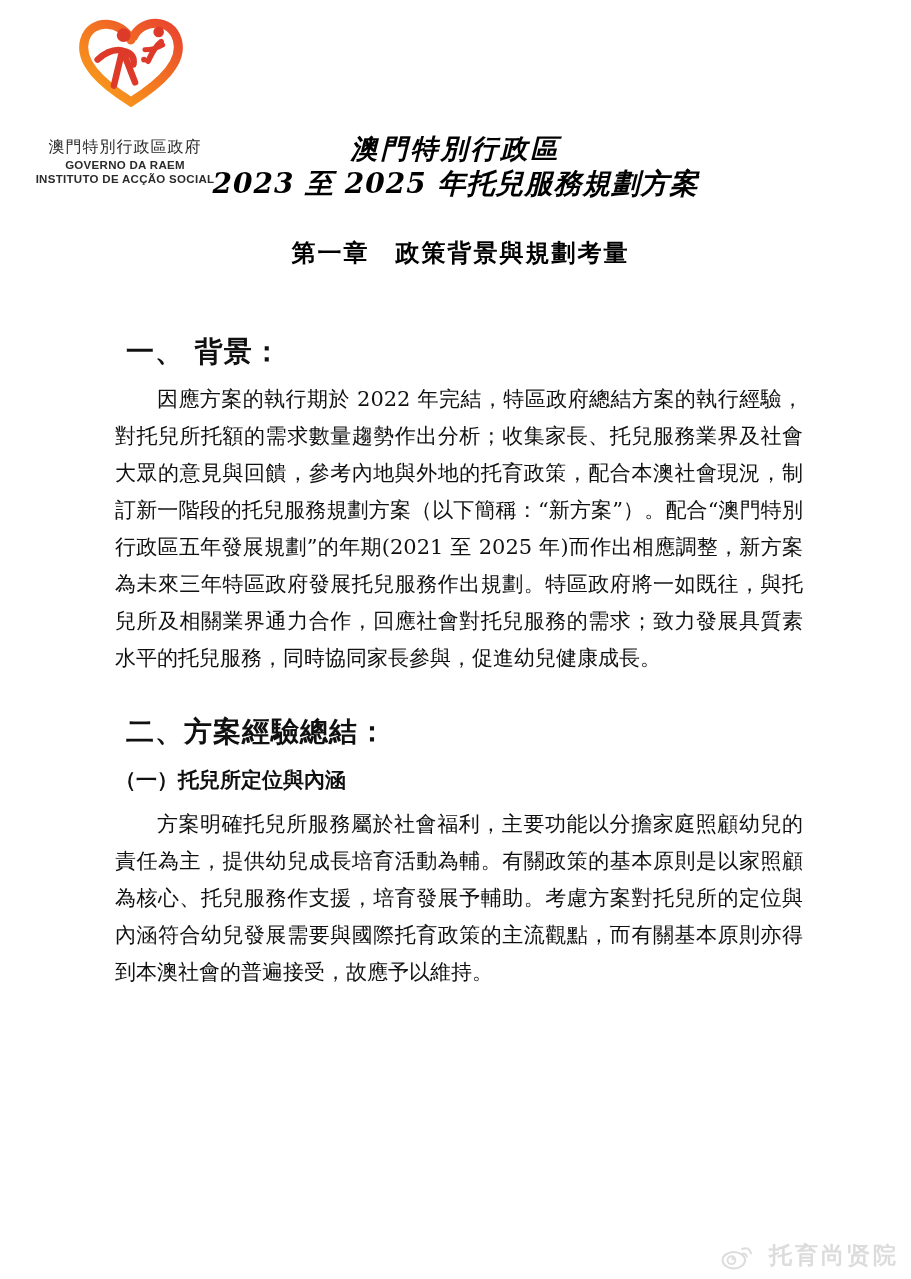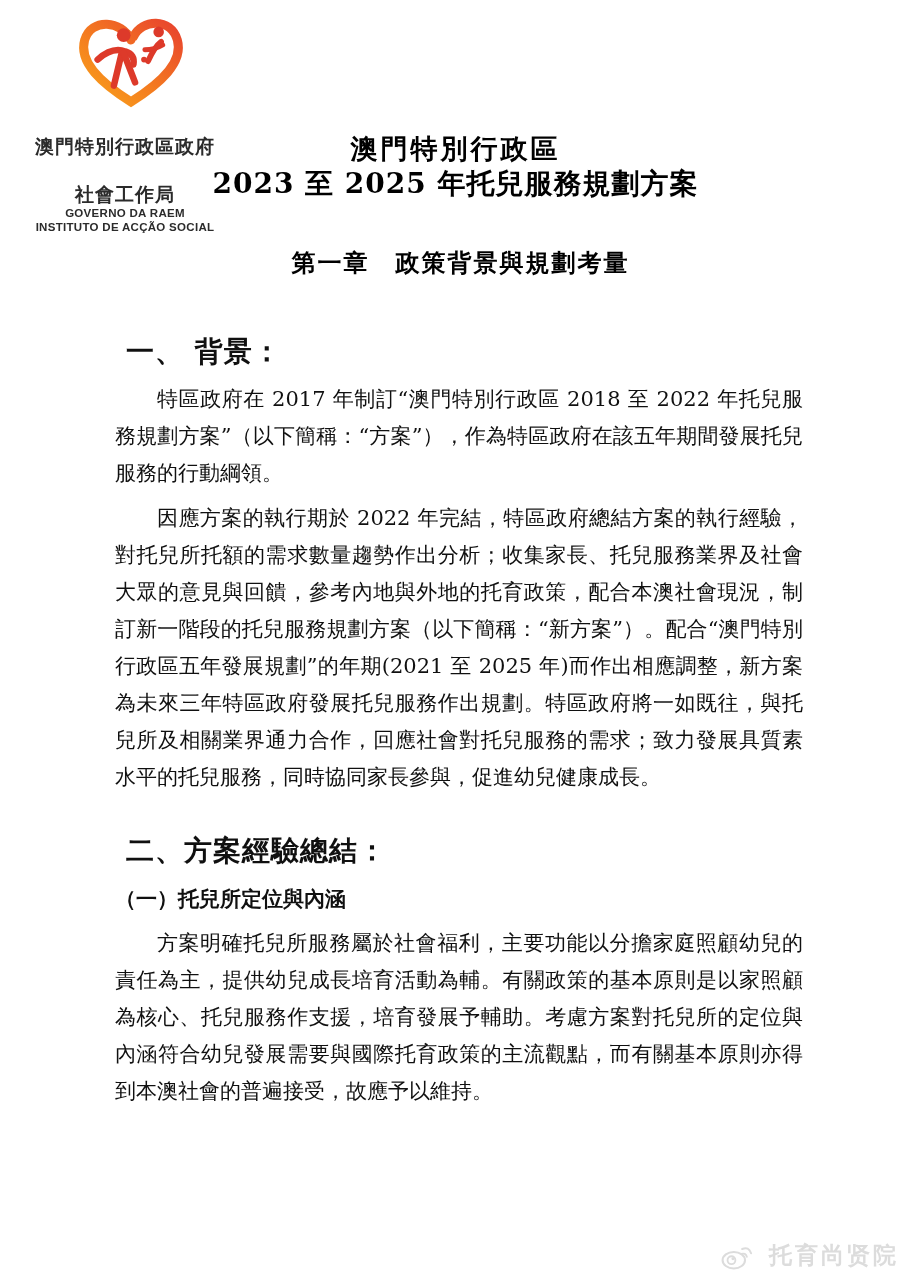--- a/index.html
+++ b/index.html
@@ -3,27 +3,27 @@
 <meta charset="utf-8">
 <style>
   html,body{margin:0;padding:0;background:#ffffff;}
   .page{
     position:relative;width:911px;height:1279px;background:#ffffff;overflow:hidden;
     font-family:"DejaVu Serif","Liberation Serif",serif;color:#141414;
   }
   
   .logo-block{position:absolute;left:18px;top:14px;width:214px;text-align:center;}
   .heart-svg{display:block;margin:0 auto 2px auto;margin-left:52px;}
-  .org-zh{font-family:"Liberation Sans","DejaVu Sans",sans-serif;font-weight:bold;color:#2b2b2b;font-size:19px;line-height:22px;letter-spacing:1px;margin-top:26px;}
+  .org-zh{font-family:"Liberation Sans","DejaVu Sans",sans-serif;font-weight:normal;color:#2b2b2b;font-size:16px;line-height:22px;letter-spacing:1px;margin-top:26px;}
   .org-pt{font-family:"Liberation Sans","DejaVu Sans",sans-serif;font-weight:bold;color:#2b2b2b;font-size:11.5px;line-height:14px;letter-spacing:0.3px;}
   
-  .title-block{position:absolute;top:132px;left:0;right:0;text-align:center;font-weight:bold;color:#000;padding-left:0;}
+  .title-block{position:absolute;top:132px;left:0;right:0;text-align:center;font-weight:bold;color:#000;padding-left:0;font-style:italic;}
   .title-line1{font-size:27px;line-height:34px;letter-spacing:3px;}
   .title-line2{font-size:28px;line-height:36px;letter-spacing:1px;}
-  .chapter{position:absolute;top:247px;left:0;right:0;text-align:center;font-size:24px;font-weight:bold;letter-spacing:2px;padding-left:10px;color:#000;}
+  .chapter{position:absolute;top:237px;left:0;right:0;text-align:center;font-size:24px;font-weight:bold;letter-spacing:2px;padding-left:10px;color:#000;}
   
   .content{position:absolute;left:115px;top:322px;width:688px;font-size:21px;line-height:37px;text-align:justify;color:#101010;}
   .sec-heading{font-size:28px;font-weight:bold;margin:11px;letter-spacing:1px;}
   .sec-heading.spaced{margin-top:36px;}
   .content p{margin:8px 0 0 0;text-indent:2em;}
   .subsec-heading{font-size:21px;font-weight:bold;margin:6px 0 0 0;}
   .subsec-heading .subsec-text{}
   
   .watermark{
     position:absolute;right:12px;bottom:8px;display:flex;align-items:center;gap:14px;
@@ -51,36 +51,34 @@
       <circle cx="66" cy="26" r="8.5" fill="#DD3A2A"></circle>
       <path d="M34 56 Q52 40 68 46 Q80 50 78 62" fill="none" stroke="#DD3A2A" stroke-width="8" stroke-linecap="round"></path>
       <path d="M64 46 L54 88" fill="none" stroke="#DD3A2A" stroke-width="8" stroke-linecap="round"></path>
       <path d="M66 48 L80 84" fill="none" stroke="#DD3A2A" stroke-width="8" stroke-linecap="round"></path>
       <circle cx="109" cy="22" r="6.5" fill="#DD3A2A"></circle>
       <path d="M96 58 Q104 40 112 34" fill="none" stroke="#DD3A2A" stroke-width="7" stroke-linecap="round"></path>
       <path d="M92 44 Q104 44 114 38" fill="none" stroke="#DD3A2A" stroke-width="6" stroke-linecap="round"></path>
       <circle cx="91" cy="56" r="3.5" fill="#DD3A2A"></circle>
     </svg>
     <div class="org-zh">澳門特別行政區政府</div>
-    <div class="org-zh">社會工作局</div>
     <div class="org-pt">GOVERNO DA RAEM</div>
     <div class="org-pt">INSTITUTO DE ACÇÃO SOCIAL</div>
   </div>
 
   <div class="title-block">
     <div class="title-line1">澳門特別行政區</div>
     <div class="title-line2">2023 至 2025 年托兒服務規劃方案</div>
   </div>
 
   <div class="chapter">第一章　政策背景與規劃考量</div>
 
   <div class="content">
 
     <h3 class="sec-heading">一、 背景：</h3>
-    <p>特區政府在 2017 年制訂“澳門特別行政區 2018 至 2022 年托兒服務規劃方案”（以下簡稱：“方案”），作為特區政府在該五年期間發展托兒服務的行動綱領。</p>
     <p>因應方案的執行期於 2022 年完結，特區政府總結方案的執行經驗，對托兒所托額的需求數量趨勢作出分析；收集家長、托兒服務業界及社會大眾的意見與回饋，參考內地與外地的托育政策，配合本澳社會現況，制訂新一階段的托兒服務規劃方案（以下簡稱：“新方案”）。配合“澳門特別行政區五年發展規劃”的年期(2021 至 2025 年)而作出相應調整，新方案為未來三年特區政府發展托兒服務作出規劃。特區政府將一如既往，與托兒所及相關業界通力合作，回應社會對托兒服務的需求；致力發展具質素水平的托兒服務，同時協同家長參與，促進幼兒健康成長。</p>
 
     <h3 class="sec-heading spaced">二、方案經驗總結：</h3>
 
     <h4 class="subsec-heading"><span class="subsec-num">（一）</span><span class="subsec-text">托兒所定位與內涵</span></h4>
     <p>方案明確托兒所服務屬於社會福利，主要功能以分擔家庭照顧幼兒的責任為主，提供幼兒成長培育活動為輔。有關政策的基本原則是以家照顧為核心、托兒服務作支援，培育發展予輔助。考慮方案對托兒所的定位與內涵符合幼兒發展需要與國際托育政策的主流觀點，而有關基本原則亦得到本澳社會的普遍接受，故應予以維持。</p>
 
   </div>
 
   <div class="watermark">

